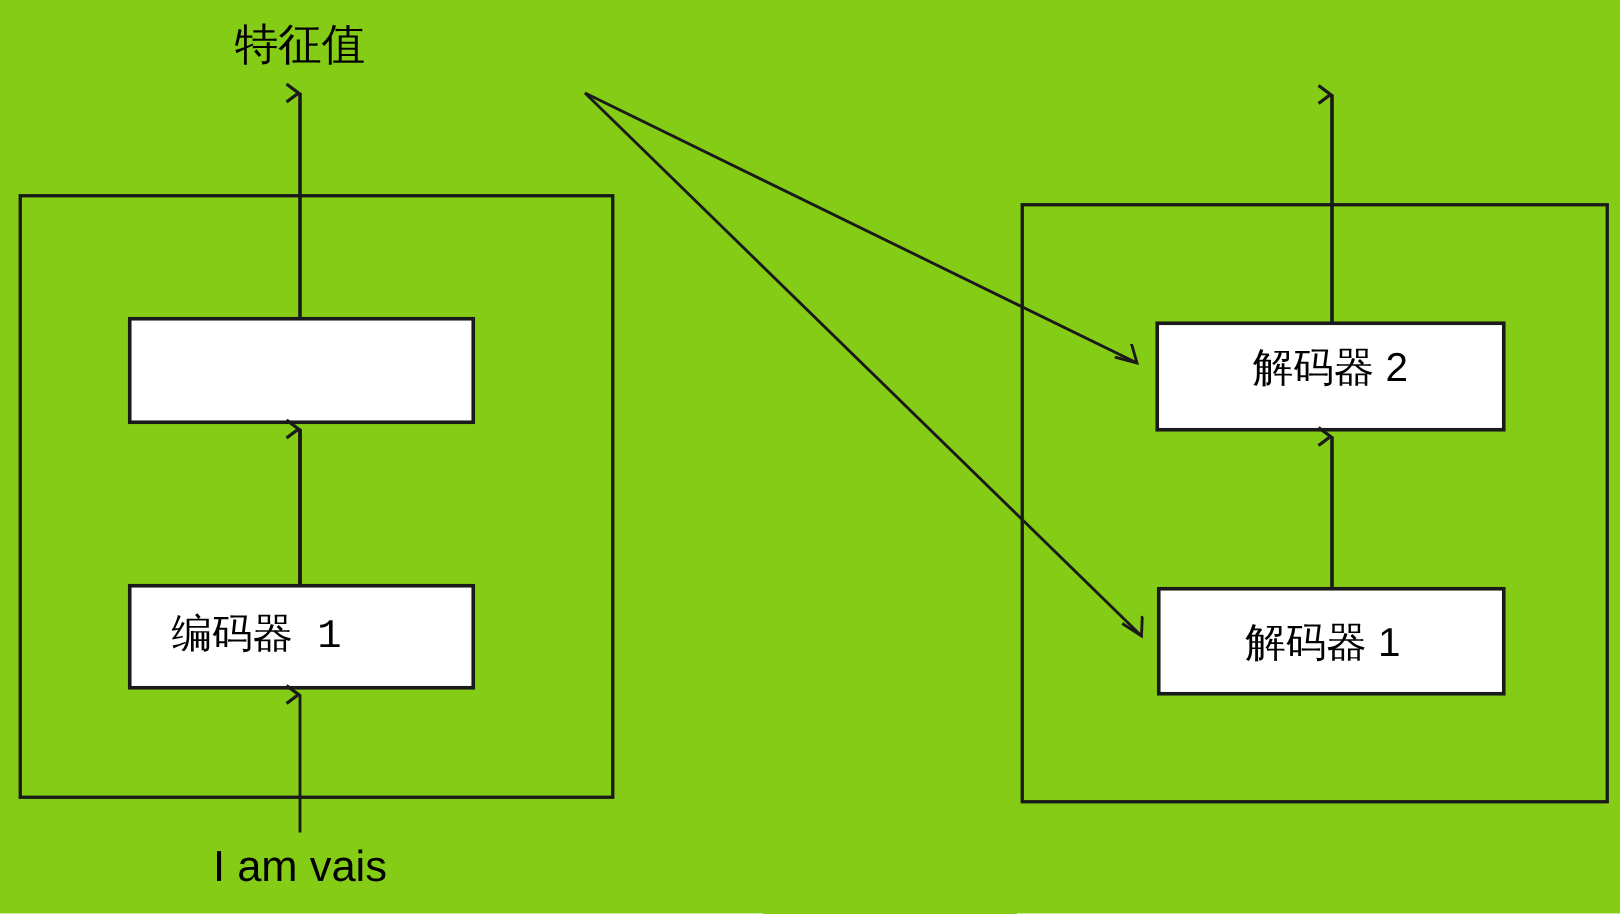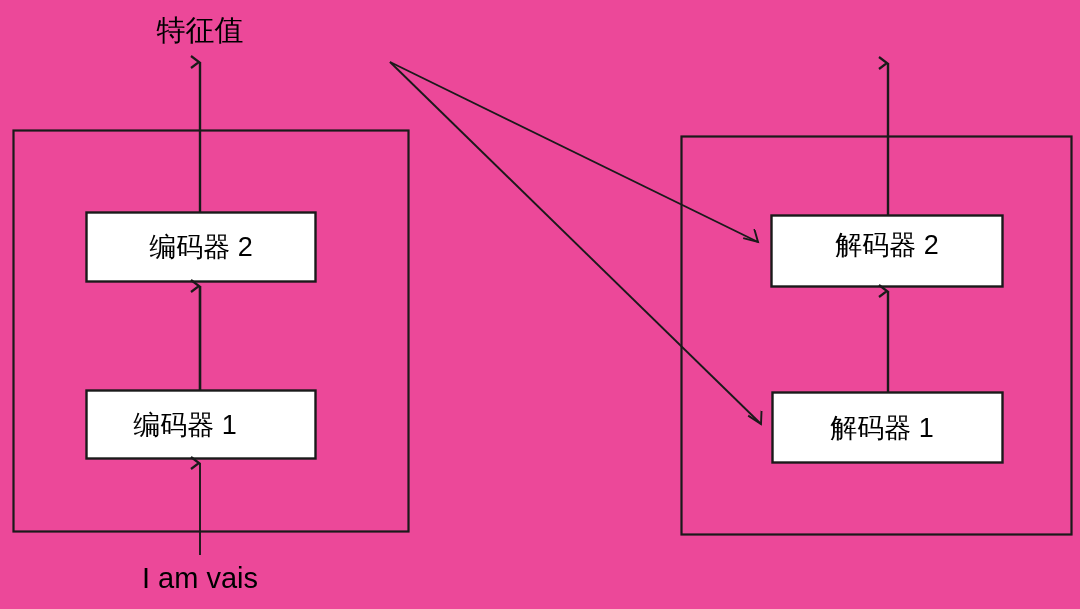--- a/index.html
+++ b/index.html
@@ -4,21 +4,21 @@
 <style>
   html, body {
     margin: 0;
     padding: 0;
     background: #ffffff;
   }
   #canvas {
     position: relative;
     width: 1080px;
     height: 609px;
-    background: #ec4899;
+    background: #84cc16;
     overflow: hidden;
     font-family: "Liberation Sans", sans-serif;
   }
   #diagram-svg {
     position: absolute;
     left: 0;
     top: 0;
     width: 1080px;
     height: 609px;
   }
@@ -81,21 +81,20 @@
 
     <line x1="390" y1="62" x2="758" y2="242" stroke="#1a1a1a" stroke-width="1.9" marker-end="url(#openArrowDiag)"></line>
     <line x1="390" y1="62" x2="761" y2="424" stroke="#1a1a1a" stroke-width="1.9" marker-end="url(#openArrowDiag)"></line>
   </svg>
 
   <div class="label-text io-label" style="left:100px; top:13px; width:200px;">特征值</div>
 
 
   <div class="label-text io-label" style="left:100px; top:561px; width:200px;">I am vais</div>
 
-  <div class="label-text box-label stack-label" style="left:86px; top:212px; width:230px; height:70px;">编码器 2</div>
 
-  <div class="label-text box-label stack-label" style="left:88px; top:390px; width:194px; height:69px;">编码器 1</div>
+  <div class="label-text box-label stack-label" style="left:74px; top:390px; width:194px; height:69px;font-family:Liberation Mono, monospace;">编码器 1</div>
 
   <div class="label-text box-label stack-label" style="left:771px; top:215px; width:232px; height:60px;">解码器 2</div>
 
   <div class="label-text box-label stack-label" style="left:772px; top:392px; width:220px; height:71px;">解码器 1</div>
 
 </div>
 
 </body></html>

